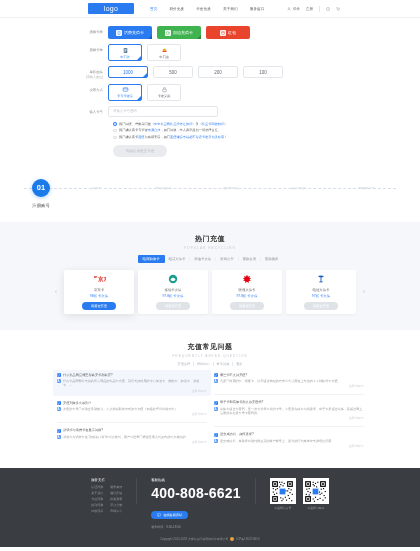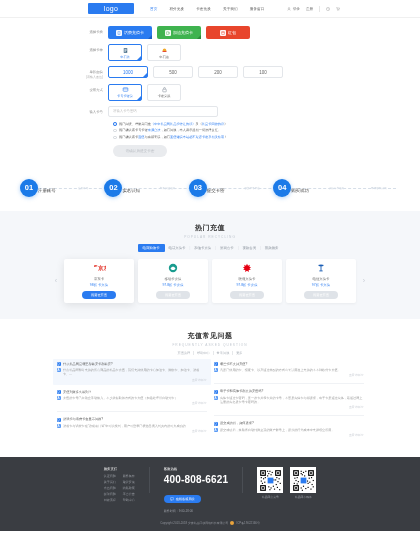--- a/index.html
+++ b/index.html
@@ -92,21 +92,21 @@
     margin-left: 27px; margin-top: 5px; width: 54px; height: 12px;
     background: #e9ebee; color: #b8bcc2; border-radius: 6px;
     font-size: 3.6px; display: flex; align-items: center; justify-content: center;
   }
 
   
   .steps {
     background: #fff; padding: 12px 20px 14px 20px;
     display: flex; align-items: flex-start; justify-content: center; position: relative;
   }
-  .step { display: flex; flex-direction: row; align-items: center; width: 42px; z-index: 2; }
+  .step { display: flex; flex-direction: column; align-items: center; width: 42px; z-index: 2; }
   .step-circle {
     width: 18px; height: 18px; border-radius: 50%; background: #1b7ae8; color: #fff;
     display: flex; align-items: center; justify-content: center;
     font-size: 7.5px; font-weight: bold; box-shadow: 0 1px 4px rgba(27,122,232,.35);
   }
   .step-label { margin-top: 6px; font-size: 4.4px; color: #444; }
   .step-gap { flex: 1; display: flex; align-items: center; justify-content: center; padding-top: 7px; }
   .step-gap span { font-size: 2.6px; color: #c2ccd8; }
   .dashline {
     position: absolute; left: 24px; right: 24px; top: 21px; height: 1px;
@@ -160,21 +160,21 @@
   .qa-div { border-bottom: 1px solid #f0f2f5; margin-bottom: 5px; }
 
   
   .footer { background: #3a3d42; padding: 10px 0 6px 0; }
   .f-inner { display: flex; justify-content: center; align-items: flex-start; gap: 14px; }
   .f-col-title { font-size: 3.4px; color: #fff; margin-bottom: 3px; }
   .f-links { display: flex; gap: 7px; }
   .f-links ul { list-style: none; }
   .f-links li { font-size: 3px; color: #9b9fa6; margin-bottom: 2px; }
   .f-vsep { width: 1px; height: 26px; background: #4a4e54; }
-  .f-phone { font-size: 10px; color: #fff; font-weight: bold; letter-spacing: .2px; margin: 2px 0; }
+  .f-phone { font-size: 14px; color: #fff; font-weight: bold; letter-spacing: .2px; margin: 2px 0; }
   .f-chat {
     background: #2a7bf0; color: #fff; font-size: 3.2px; border-radius: 5px;
     padding: 2px 6px; display: inline-flex; align-items: center; gap: 2px; margin-top: 2px;
   }
   .f-hours { font-size: 3px; color: #9b9fa6; margin-top: 4px; }
   .qrs { display: flex; gap: 7px; }
   .qr-item { text-align: center; }
   .qr { width: 26px; height: 26px; background: #fff; padding: 1.5px; }
   .qr-lbl { font-size: 2.8px; color: #9b9fa6; margin-top: 2px; }
   .copy { text-align: center; font-size: 2.9px; color: #8d9198; margin-top: 8px; display: flex; align-items: center; justify-content: center; gap: 2px; }
@@ -342,38 +342,26 @@
 
 <div class="steps">
   <div class="dashline"></div>
   <div class="step">
     <div class="step-circle">01</div>
     <div class="step-label">注册账号</div>
   </div>
   <div class="step-gap">
       <span>注册账号</span>
     </div>
-  <div class="step">
-    <div class="step-circle">02</div>
-    <div class="step-label">实名认知</div>
-  </div>
   <div class="step-gap">
       <span>实名认证信息</span>
     </div>
-  <div class="step">
-    <div class="step-circle">03</div>
-    <div class="step-label">提交卡密</div>
-  </div>
   <div class="step-gap">
       <span>提交卡号卡密</span>
     </div>
-  <div class="step">
-    <div class="step-circle">04</div>
-    <div class="step-label">购买成功</div>
-  </div>
   <div class="step-gap">
       <span>确认订单信息</span>
     </div>
   <div class="step-gap">
       <span>申请提现成功</span>
     </div>
 </div>
 
 <div class="hot">
   <div class="sec-title">热门充值</div>

